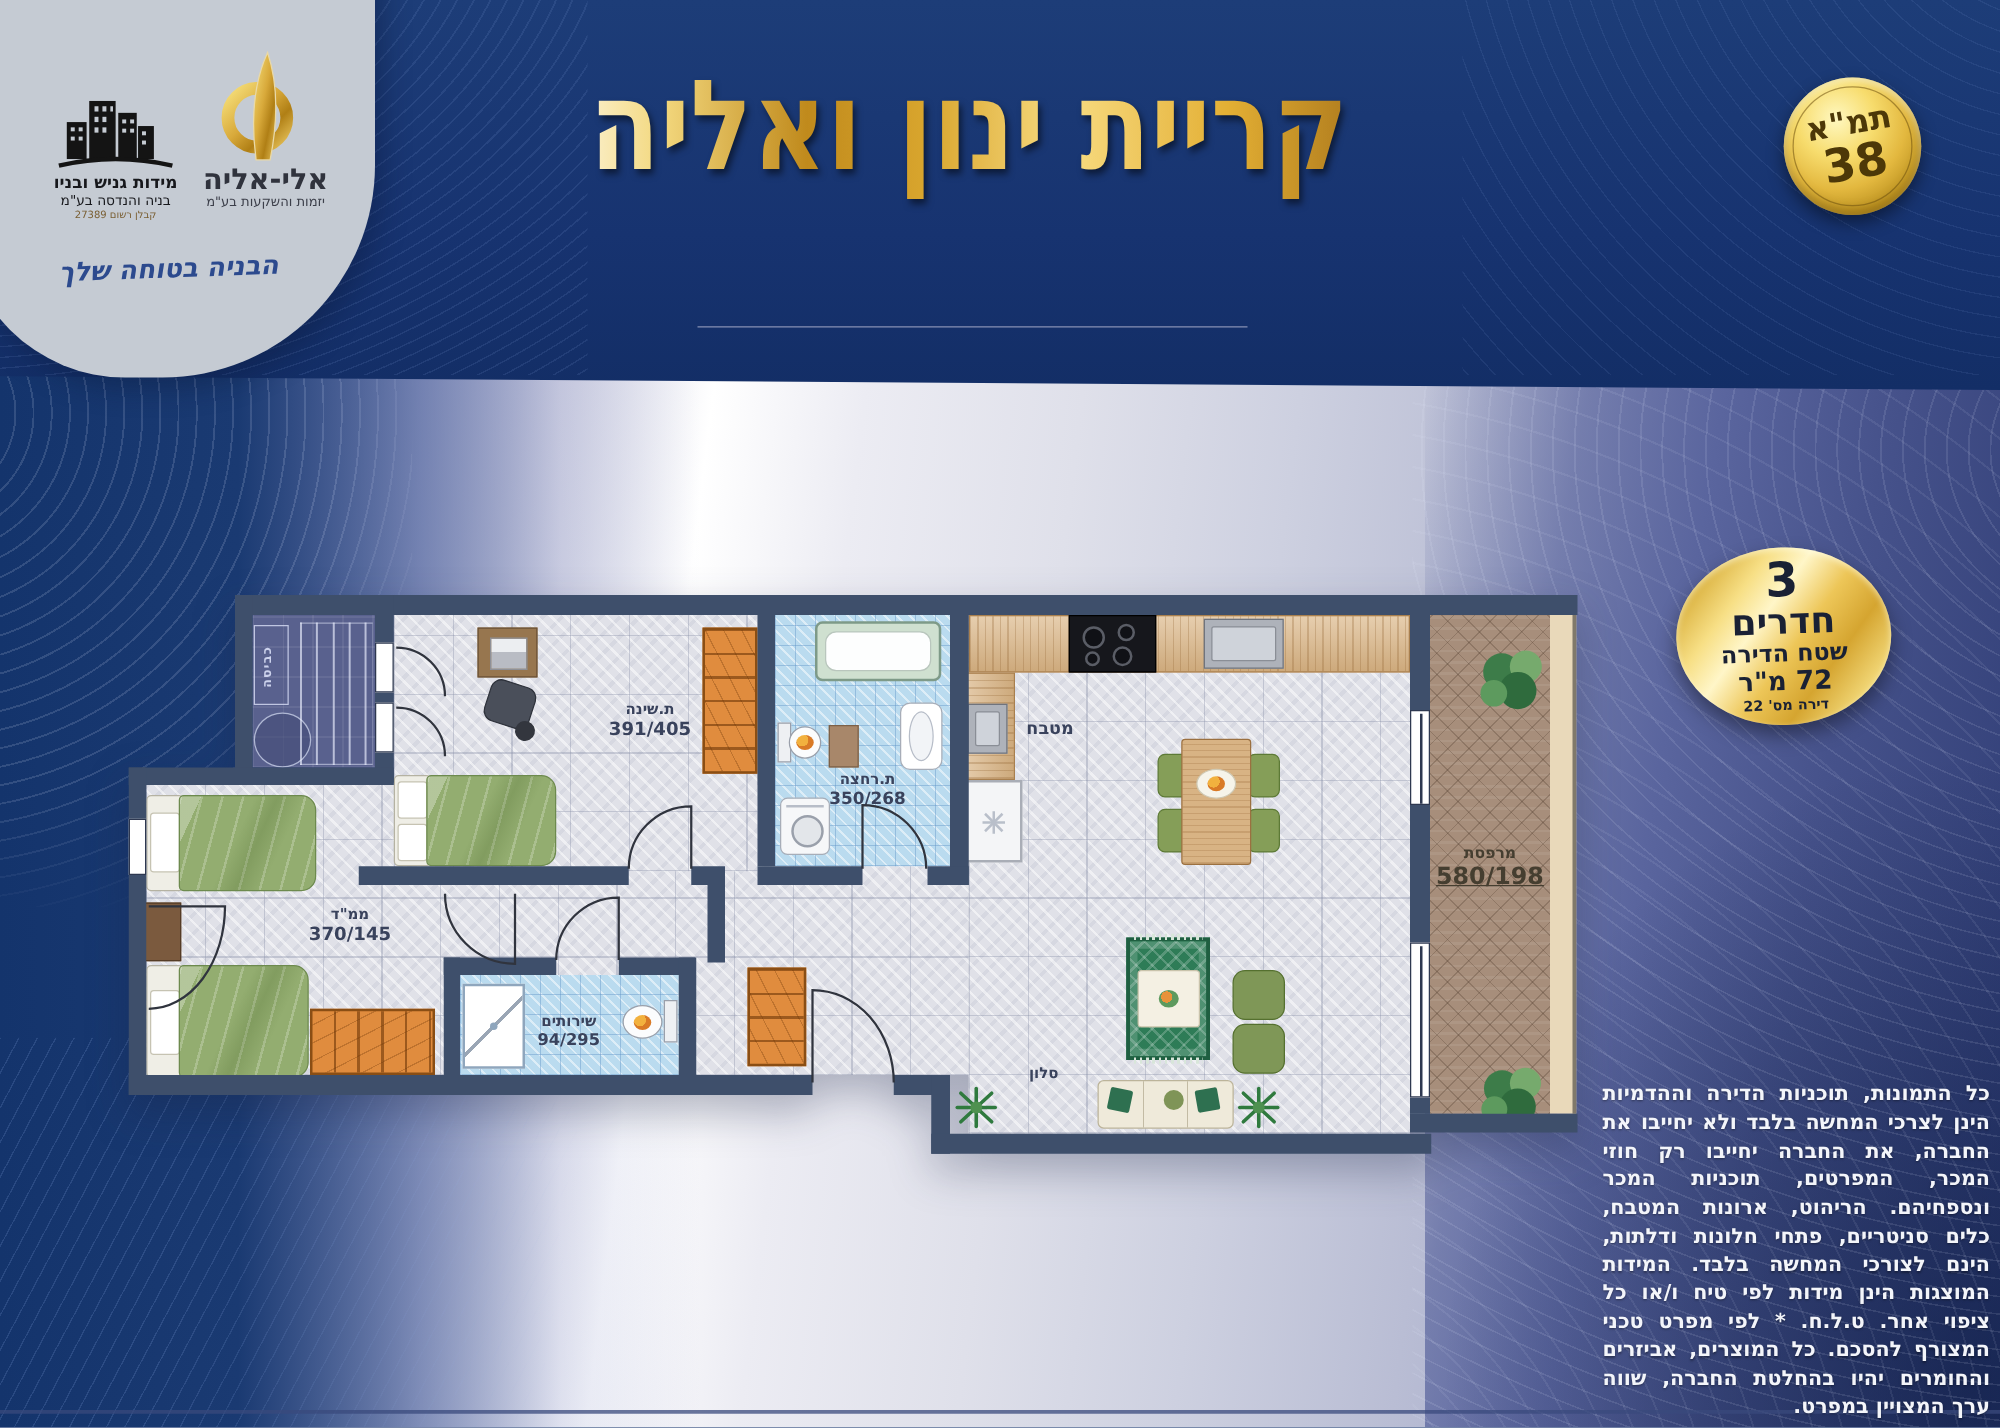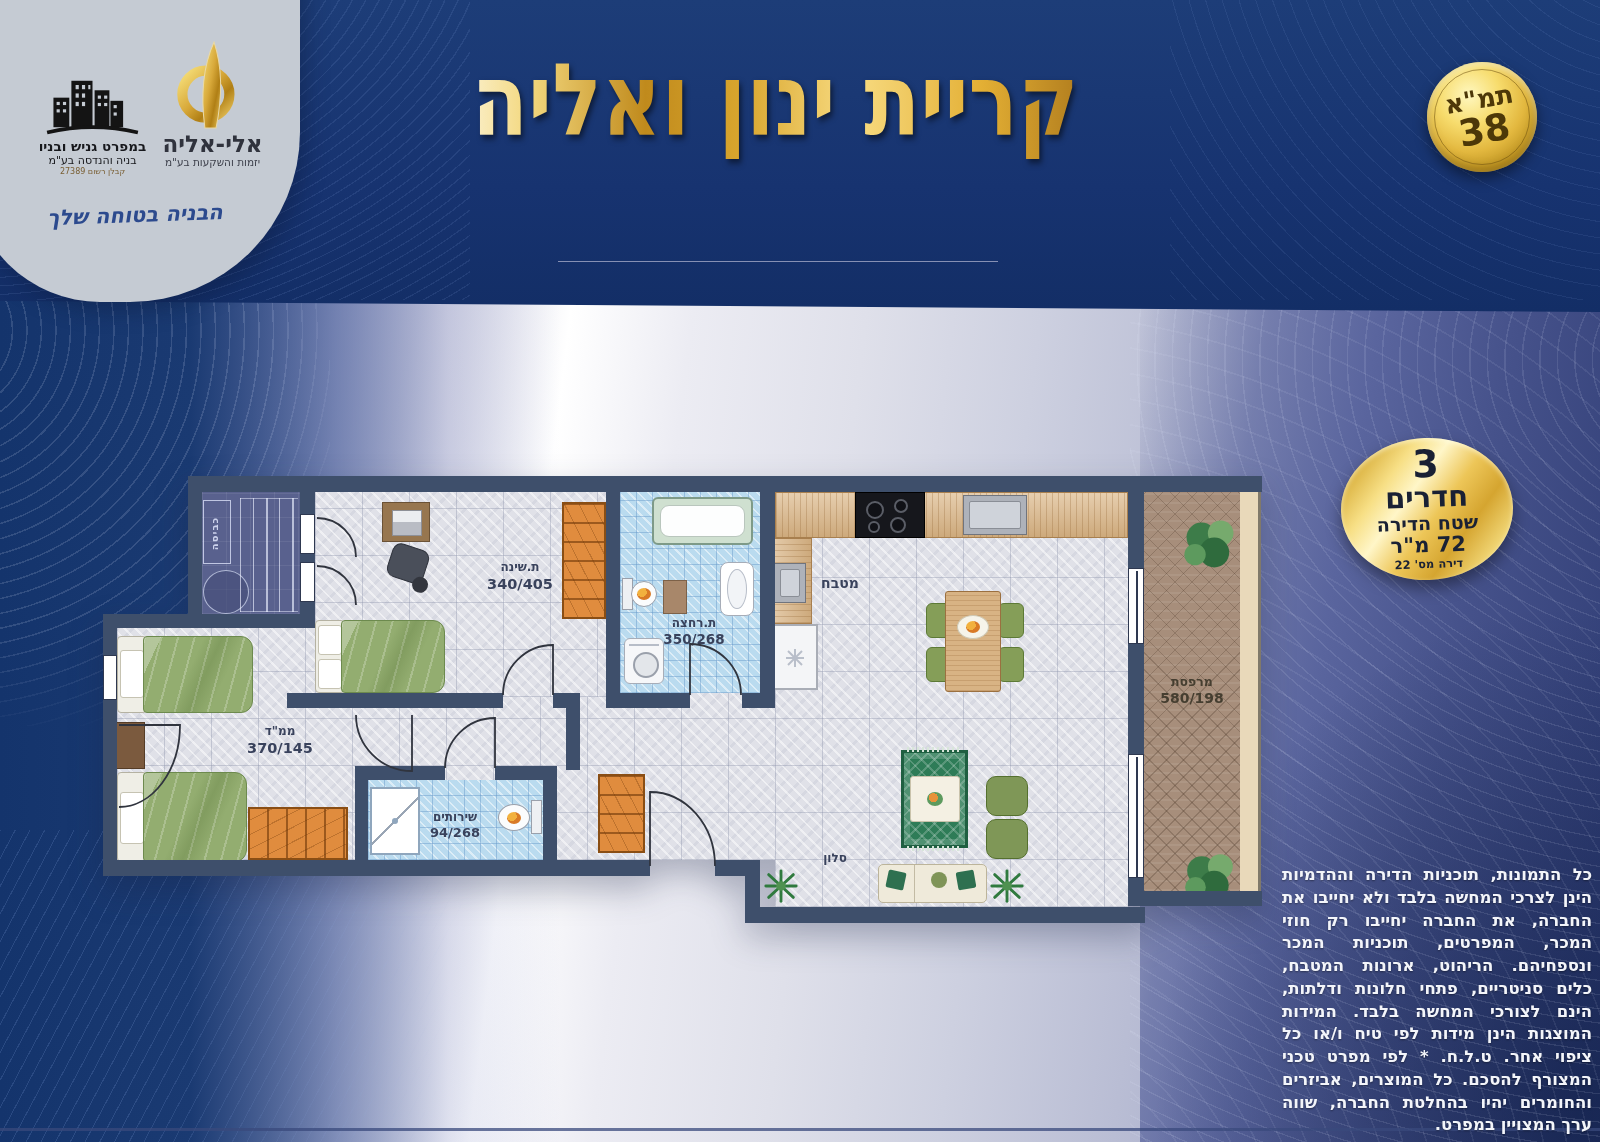--- a/index.html
+++ b/index.html
@@ -213,21 +213,21 @@
         <rect x="50" y="22" width="3" height="3"></rect>
           <rect x="56" y="22" width="3" height="3"></rect>
         <rect x="50" y="29" width="3" height="3"></rect>
           <rect x="56" y="29" width="3" height="3"></rect>
         <rect x="65" y="31" width="3" height="3"></rect>
           <rect x="65" y="38" width="3" height="3"></rect>
       </g>
       <path d="M2 57 Q45 47 88 57" stroke="#141414" stroke-width="3.5" fill="none"></path>
     </svg>
     <div class="logo-text" style="left:35px;top:178px;width:175px;">
-      <div style="font-size:13.5px;font-weight:bold;">במפרט גניש ובניו</div>
+      <div style="font-size:13.5px;font-weight:bold;">מידות גניש ובניו</div>
       <div style="font-size:11px;">בניה והנדסה בע"מ</div>
       <div style="font-size:8px;color:#7a5f33;">קבלן רשום 27389</div>
     </div>
     <svg class="abs" style="left:205px;top:80px;width:72px;height:92px;" viewBox="0 0 70 90">
       <defs>
         <linearGradient id="gold1" x1="0" y1="0" x2="1" y2="1">
           <stop offset="0" stop-color="#f7e17c"></stop>
             <stop offset=".45" stop-color="#d8a93a"></stop>
           <stop offset=".7" stop-color="#b07f15"></stop>
             <stop offset="1" stop-color="#e8c45c"></stop>
@@ -422,43 +422,43 @@
     <div class="window" style="left:1028px;top:94px;width:16px;height:76px;">
         <div class="win-line" style="left:7px;top:2px;width:1.5px;height:72px;"></div>
       </div>
     <div class="window" style="left:1028px;top:280px;width:16px;height:124px;">
         <div class="win-line" style="left:7px;top:2px;width:1.5px;height:120px;"></div>
       </div>
     <div class="window" style="left:3px;top:181px;width:14px;height:45px;"></div>
 
     <div class="rlabel" style="left:355px;top:86px;width:130px;">
       <div class="rname">ת.שינה</div>
-      <div class="rdims">340/405</div>
+      <div class="rdims">391/405</div>
     </div>
     <div class="rlabel" style="left:536px;top:142px;width:116px;">
       <div class="rname" style="font-size:12px;">ת.רחצה</div>
       <div class="rdims" style="font-size:13.5px;">350/268</div>
     </div>
     <div class="rlabel" style="left:700px;top:101px;width:80px;">
       <div class="rname" style="font-size:14px;">מטבח</div>
     </div>
     <div class="rlabel" style="left:125px;top:250px;width:110px;">
       <div class="rname">ממ"ד</div>
       <div class="rdims">370/145</div>
     </div>
     <div class="rlabel" style="left:300px;top:336px;width:110px;">
       <div class="rname" style="font-size:12px;">שירותים</div>
-      <div class="rdims" style="font-size:13px;">94/268</div>
+      <div class="rdims" style="font-size:13px;">94/295</div>
     </div>
     <div class="rlabel" style="left:695px;top:377px;width:80px;">
       <div class="rname">סלון</div>
     </div>
     <div class="rlabel" style="left:1044px;top:200px;width:96px;color:#453e30;">
       <div class="rname" style="font-size:12.5px;">מרפסת</div>
-      <div class="rdims" style="font-size:14px;">580/198</div>
+      <div class="rdims" style="font-size:19px;text-decoration:underline;">580/198</div>
     </div>
     <div class="kvisa" style="left:98px;top:28px;width:34px;height:62px;">
       <span>כביסה</span>
     </div>
 
     <svg class="doors" width="1162" height="462" viewBox="0 0 1162 462">
       <path d="M590 221 V170 A51 51 0 0 1 641 221"></path>
       <path d="M453 221 V171 A50 50 0 0 0 403 221"></path>
       <path d="M395 294 V244 A50 50 0 0 0 345 294"></path>
       <path d="M312 241 V297 A56 56 0 0 1 256 241"></path>

